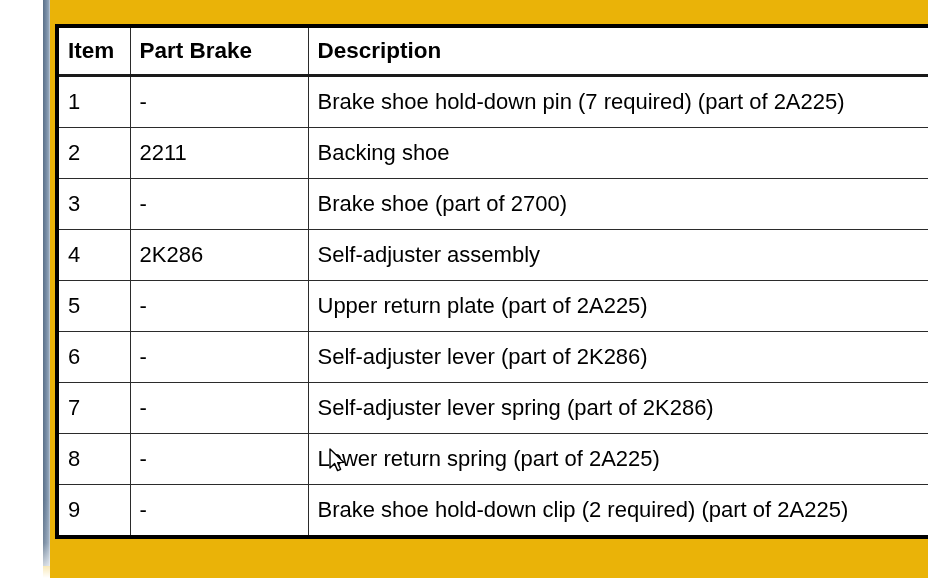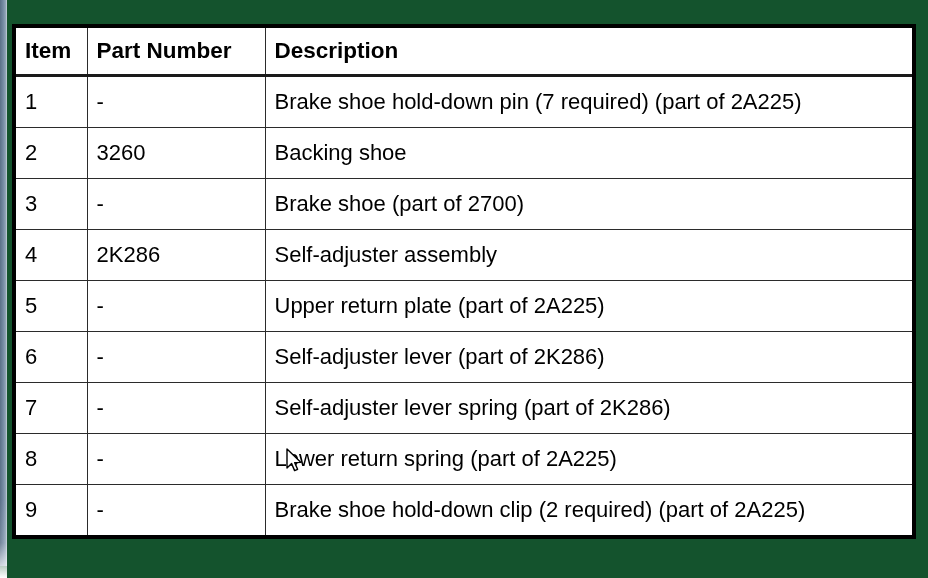--- a/index.html
+++ b/index.html
@@ -12,21 +12,22 @@
     height: 578px;
     overflow: hidden;
     font-family: "Liberation Sans", "DejaVu Sans", sans-serif;
     position: relative;
   }
 
   
   #page {
     position: absolute;
     inset: 0;
-    background: #14532d;
+    background: #eab308;
+    margin-left: 43px;
   }
 
   
   #edge-strip {
     position: absolute;
     left: 0;
     top: 0;
     width: 7px;
     height: 566px;
     background: linear-gradient(to right, #5b7088 0%, #748aa3 45%, #8fa2b6 78%, #c9d2dc 100%);
@@ -113,33 +114,33 @@
   <div id="parts-table-wrap">
     <table class="parts">
       <colgroup>
         <col class="col-item">
         <col class="col-part">
         <col class="col-desc">
       </colgroup>
       <thead>
         <tr>
           <th class="th-item">Item</th>
-          <th class="th-part">Part Number</th>
+          <th class="th-part">Part Brake</th>
           <th class="th-desc">Description</th>
         </tr>
       </thead>
       <tbody id="parts-table-body">
         <tr>
           <td>1</td>
           <td>-</td>
           <td>Brake shoe hold-down pin (7 required) (part of 2A225)</td>
         </tr>
         <tr>
           <td>2</td>
-          <td>3260</td>
+          <td>2211</td>
           <td>Backing shoe</td>
         </tr>
         <tr>
           <td>3</td>
           <td>-</td>
           <td>Brake shoe (part of 2700)</td>
         </tr>
         <tr>
           <td>4</td>
           <td>2K286</td>

